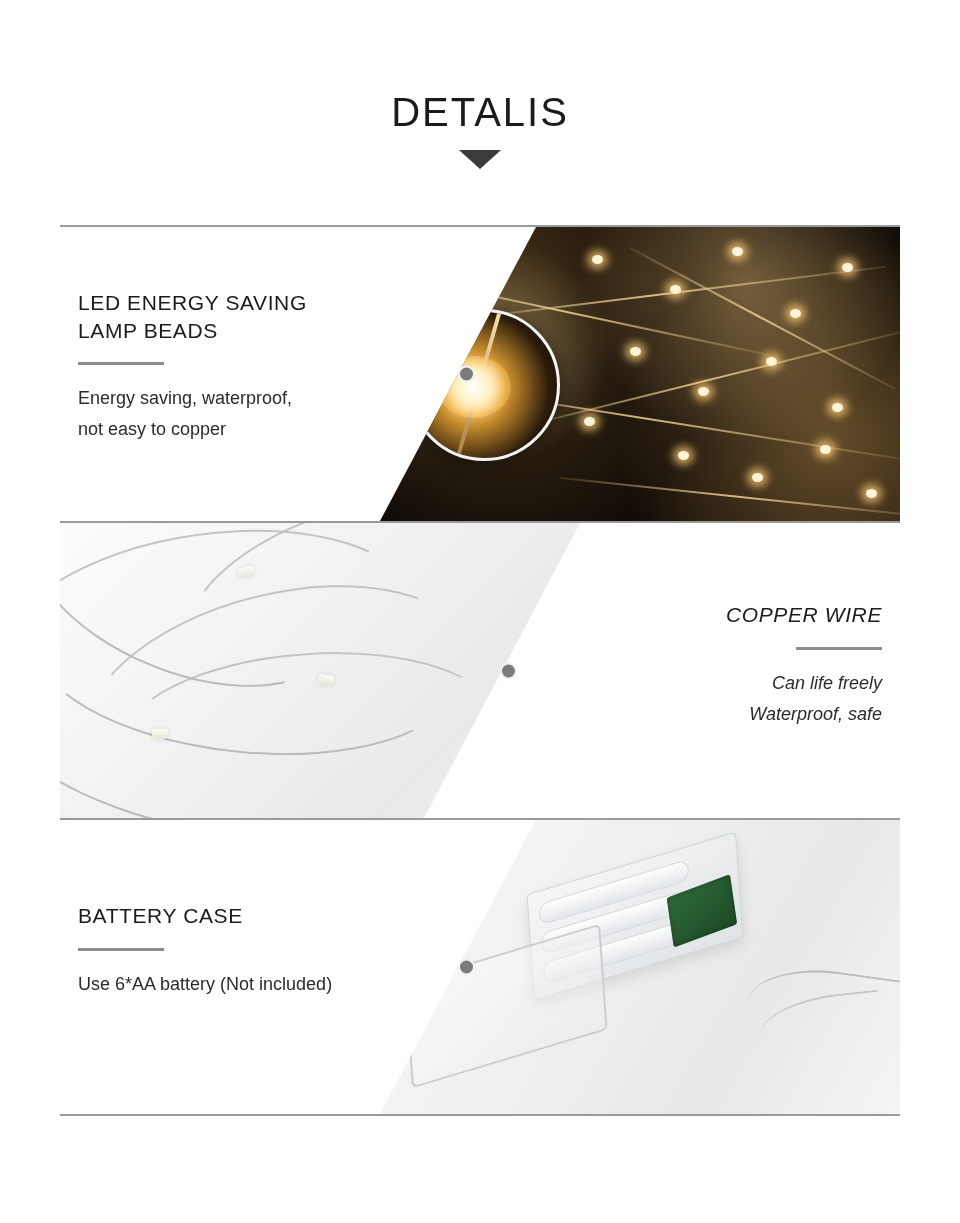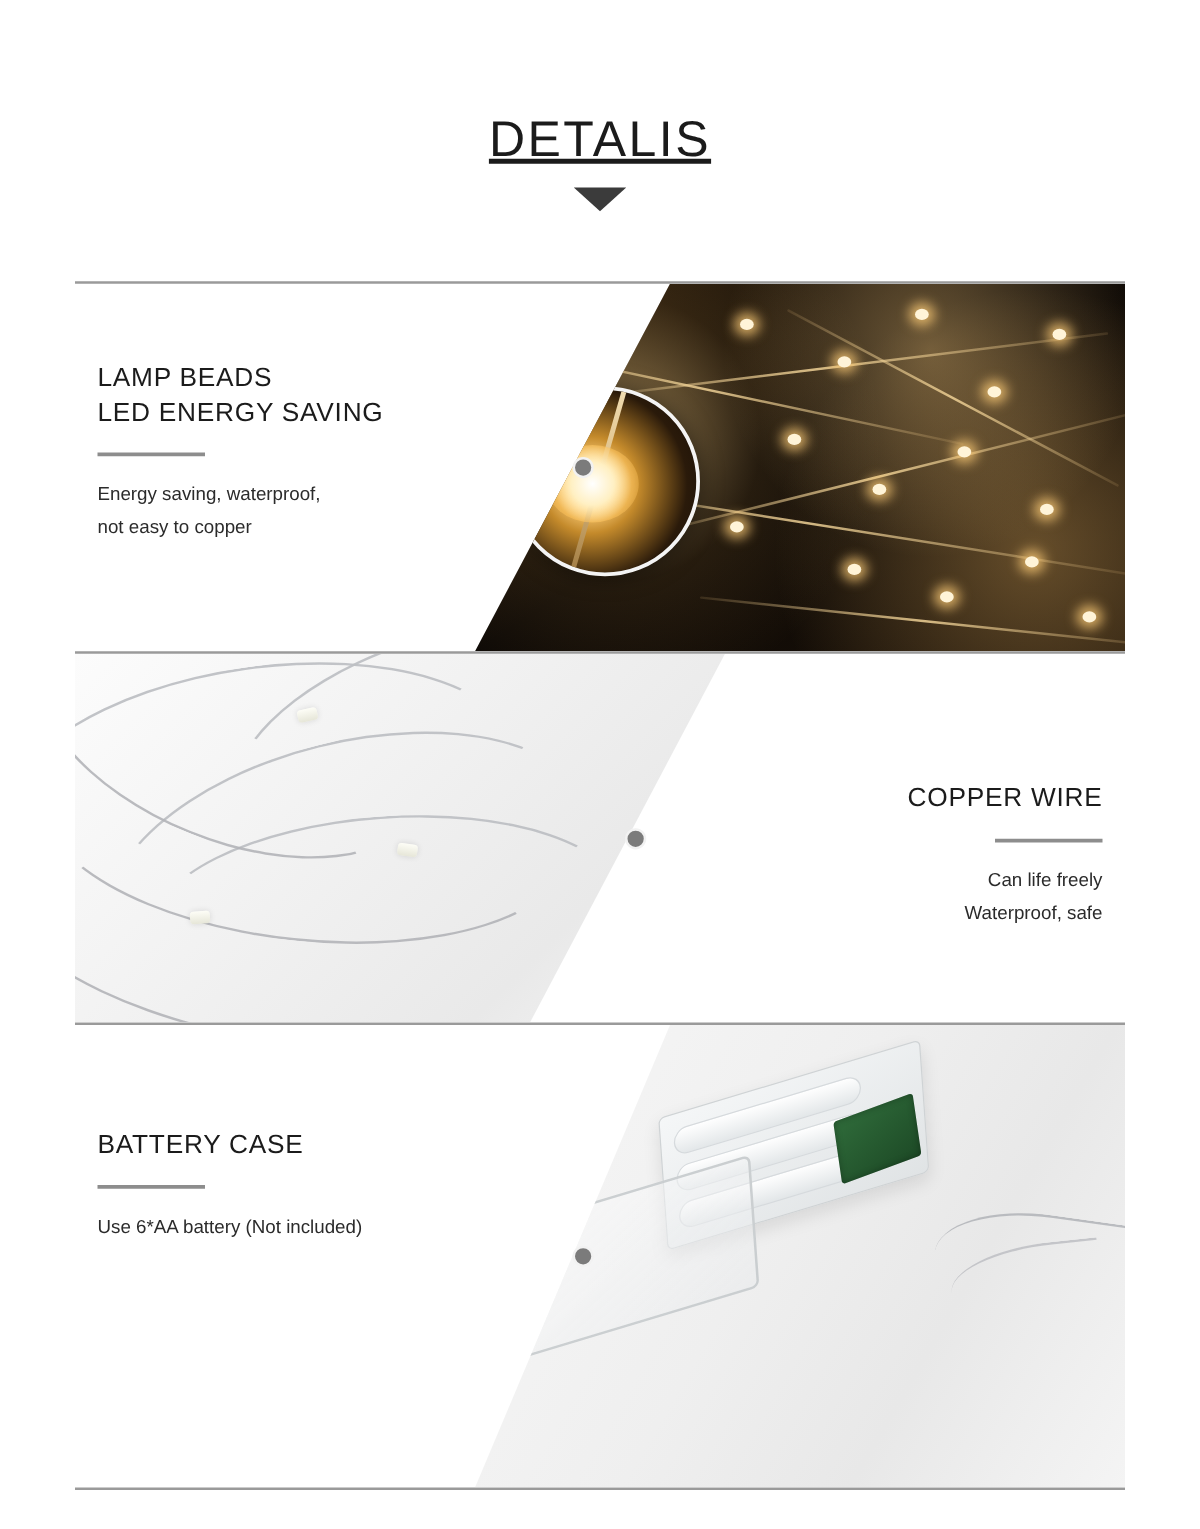--- a/index.html
+++ b/index.html
@@ -23,21 +23,20 @@
     padding-top: 92px;
     text-align: center;
   }
   .page-title {
     font-size: 40px;
     letter-spacing: 2px;
     font-weight: 400;
     color: #1b1b1b;
     line-height: 1;
     font-family: "Liberation Sans", sans-serif;
-    text-decoration: underline;
   }
   .chevron-wrap {
     margin-top: 18px;
     display: flex;
     justify-content: center;
   }
   .chevron-down {
     width: 0;
     height: 0;
     border-left: 21px solid transparent;
@@ -55,21 +54,21 @@
     width: 840px;
     margin: 0 auto;
     border-top: 2px solid #9a9a9a;
     border-bottom: 2px solid #9a9a9a;
     height: 296px;
     overflow: visible;
   }
   .section + .section { margin-top: 0; }
   .sec-1 { height: 298px; }
   .sec-2 { height: 297px; border-top: none; }
-  .sec-3 { height: 372px; border-top: none; }
+  .sec-3 { height: 296px; border-top: none; }
   .sections .section:last-child { border-bottom: 2px solid #9a9a9a; }
 
   
   .text-block {
     position: absolute;
     top: 0;
     padding-top: 0;
   }
   .text-left { left: 18px; width: 360px; text-align: left; }
   .text-right { right: 18px; width: 360px; text-align: right; }
@@ -84,21 +83,21 @@
   }
   .title-rule {
     width: 86px;
     height: 3px;
     background: #8d8d8d;
     margin-top: 18px;
     margin-bottom: 18px;
   }
   .text-right .title-rule { margin-left: auto; }
   .sec-desc {
-    font-size: 15px;
+    font-size: 18px;
     line-height: 1.72;
     color: #2b2b2b;
     font-family: "Liberation Sans", sans-serif;
     margin-top: 12px;
   }
   .sec-desc div { white-space: nowrap; }
 
   
   .img-panel {
     position: absolute;
@@ -309,22 +308,22 @@
 
         <div class="magnifier">
           <div class="mg-wire"></div>
           <div class="mg-glow"></div>
         </div>
       </div>
     </div>
 
     <div class="text-block text-left" style="padding-top:62px;">
       <div class="sec-title">
+        <div>LED ENERGY SAVING</div>
         <div>LAMP BEADS</div>
-        <div>LED ENERGY SAVING</div>
       </div>
       <div class="title-rule"></div>
       <div class="sec-desc">
         <div>Energy saving, waterproof,</div>
         <div>not easy to copper</div>
       </div>
     </div>
 
     <div class="connector conn-left">
       <div class="conn-dot"></div>
@@ -341,21 +340,21 @@
         <div class="swire b" style="left:-70px; top:120px; width:460px; height:190px; transform:rotate(10deg);"></div>
         <div class="swire" style="left:60px; top:130px; width:380px; height:160px; transform:rotate(-4deg);"></div>
         <div class="swire b" style="left:-40px; top:-30px; width:330px; height:180px; transform:rotate(22deg);"></div>
         <div class="swire" style="left:120px; top:-10px; width:320px; height:150px; transform:rotate(-20deg);"></div>
         <div class="led-dot" style="left:178px; top:44px; transform:rotate(-12deg);"></div>
         <div class="led-dot" style="left:258px; top:152px; transform:rotate(8deg);"></div>
         <div class="led-dot" style="left:92px; top:206px; transform:rotate(-4deg);"></div>
       </div>
     </div>
 
-    <div class="text-block text-right" style="padding-top:102px;">
+    <div class="text-block text-right" style="padding-top:78px;font-style:italic;">
       <div class="sec-title">
         <div>COPPER WIRE</div>
       </div>
       <div class="title-rule"></div>
       <div class="sec-desc">
         <div>Can life freely</div>
         <div>Waterproof, safe</div>
       </div>
     </div>
 

